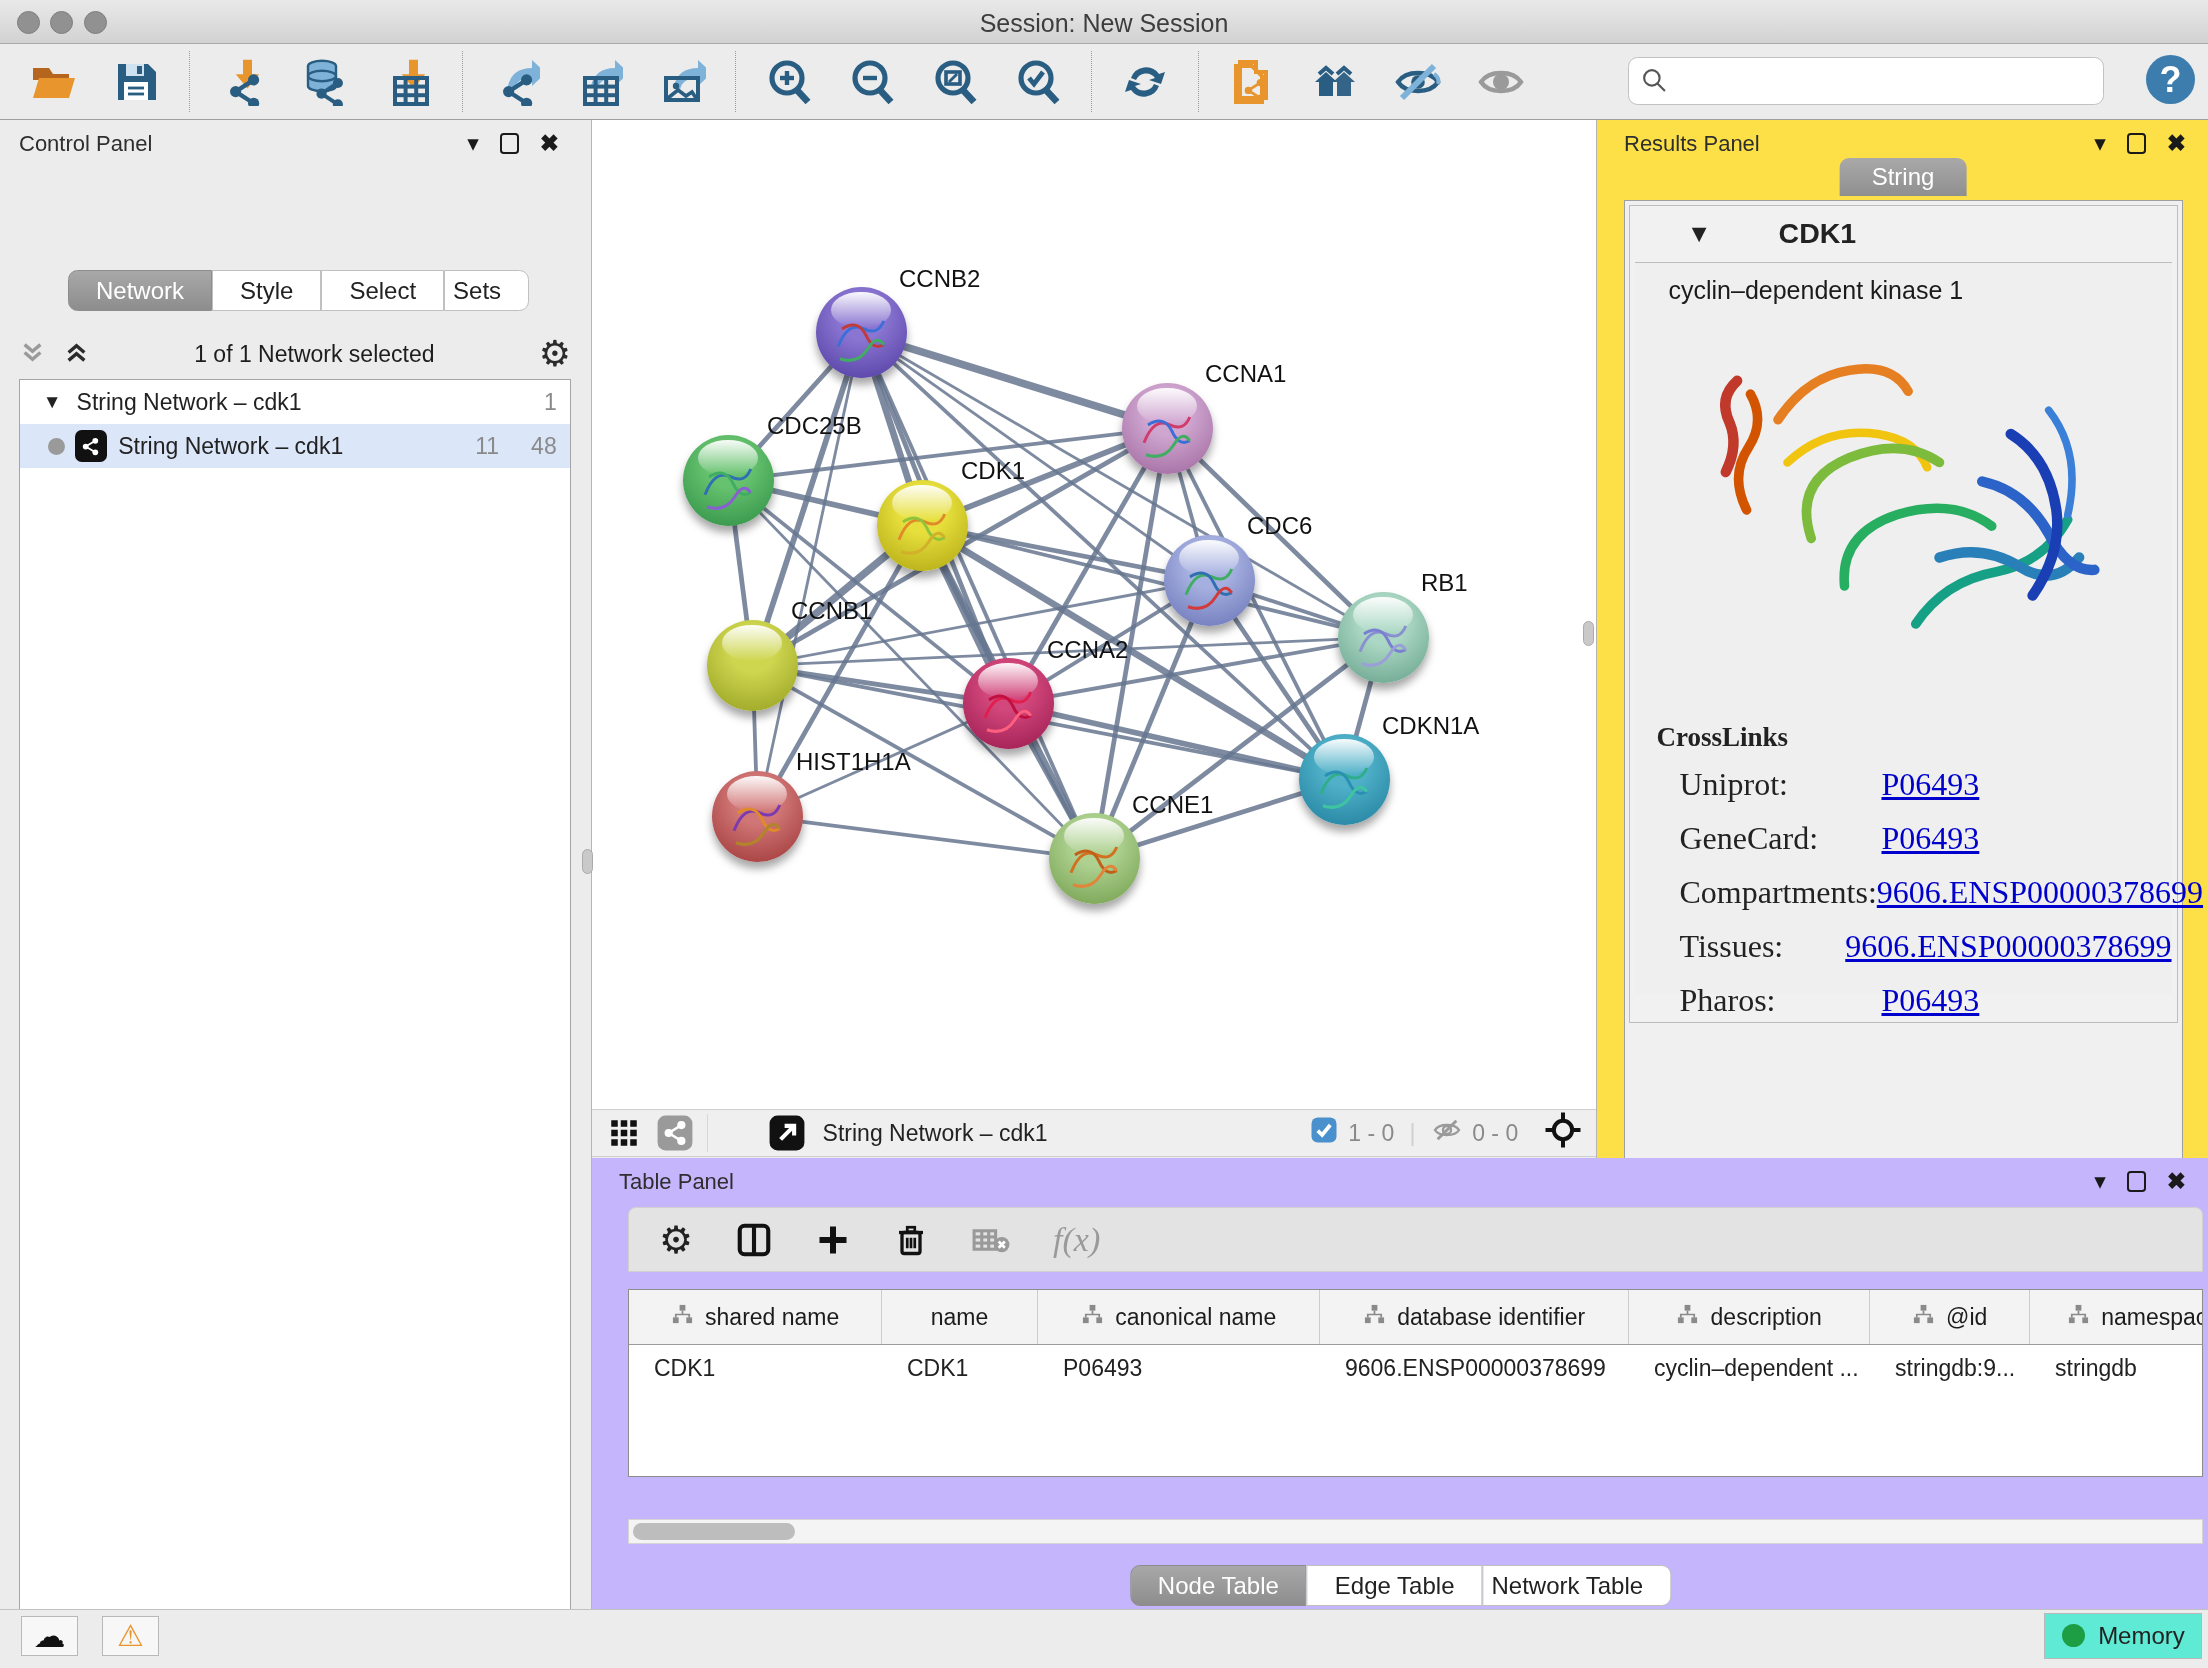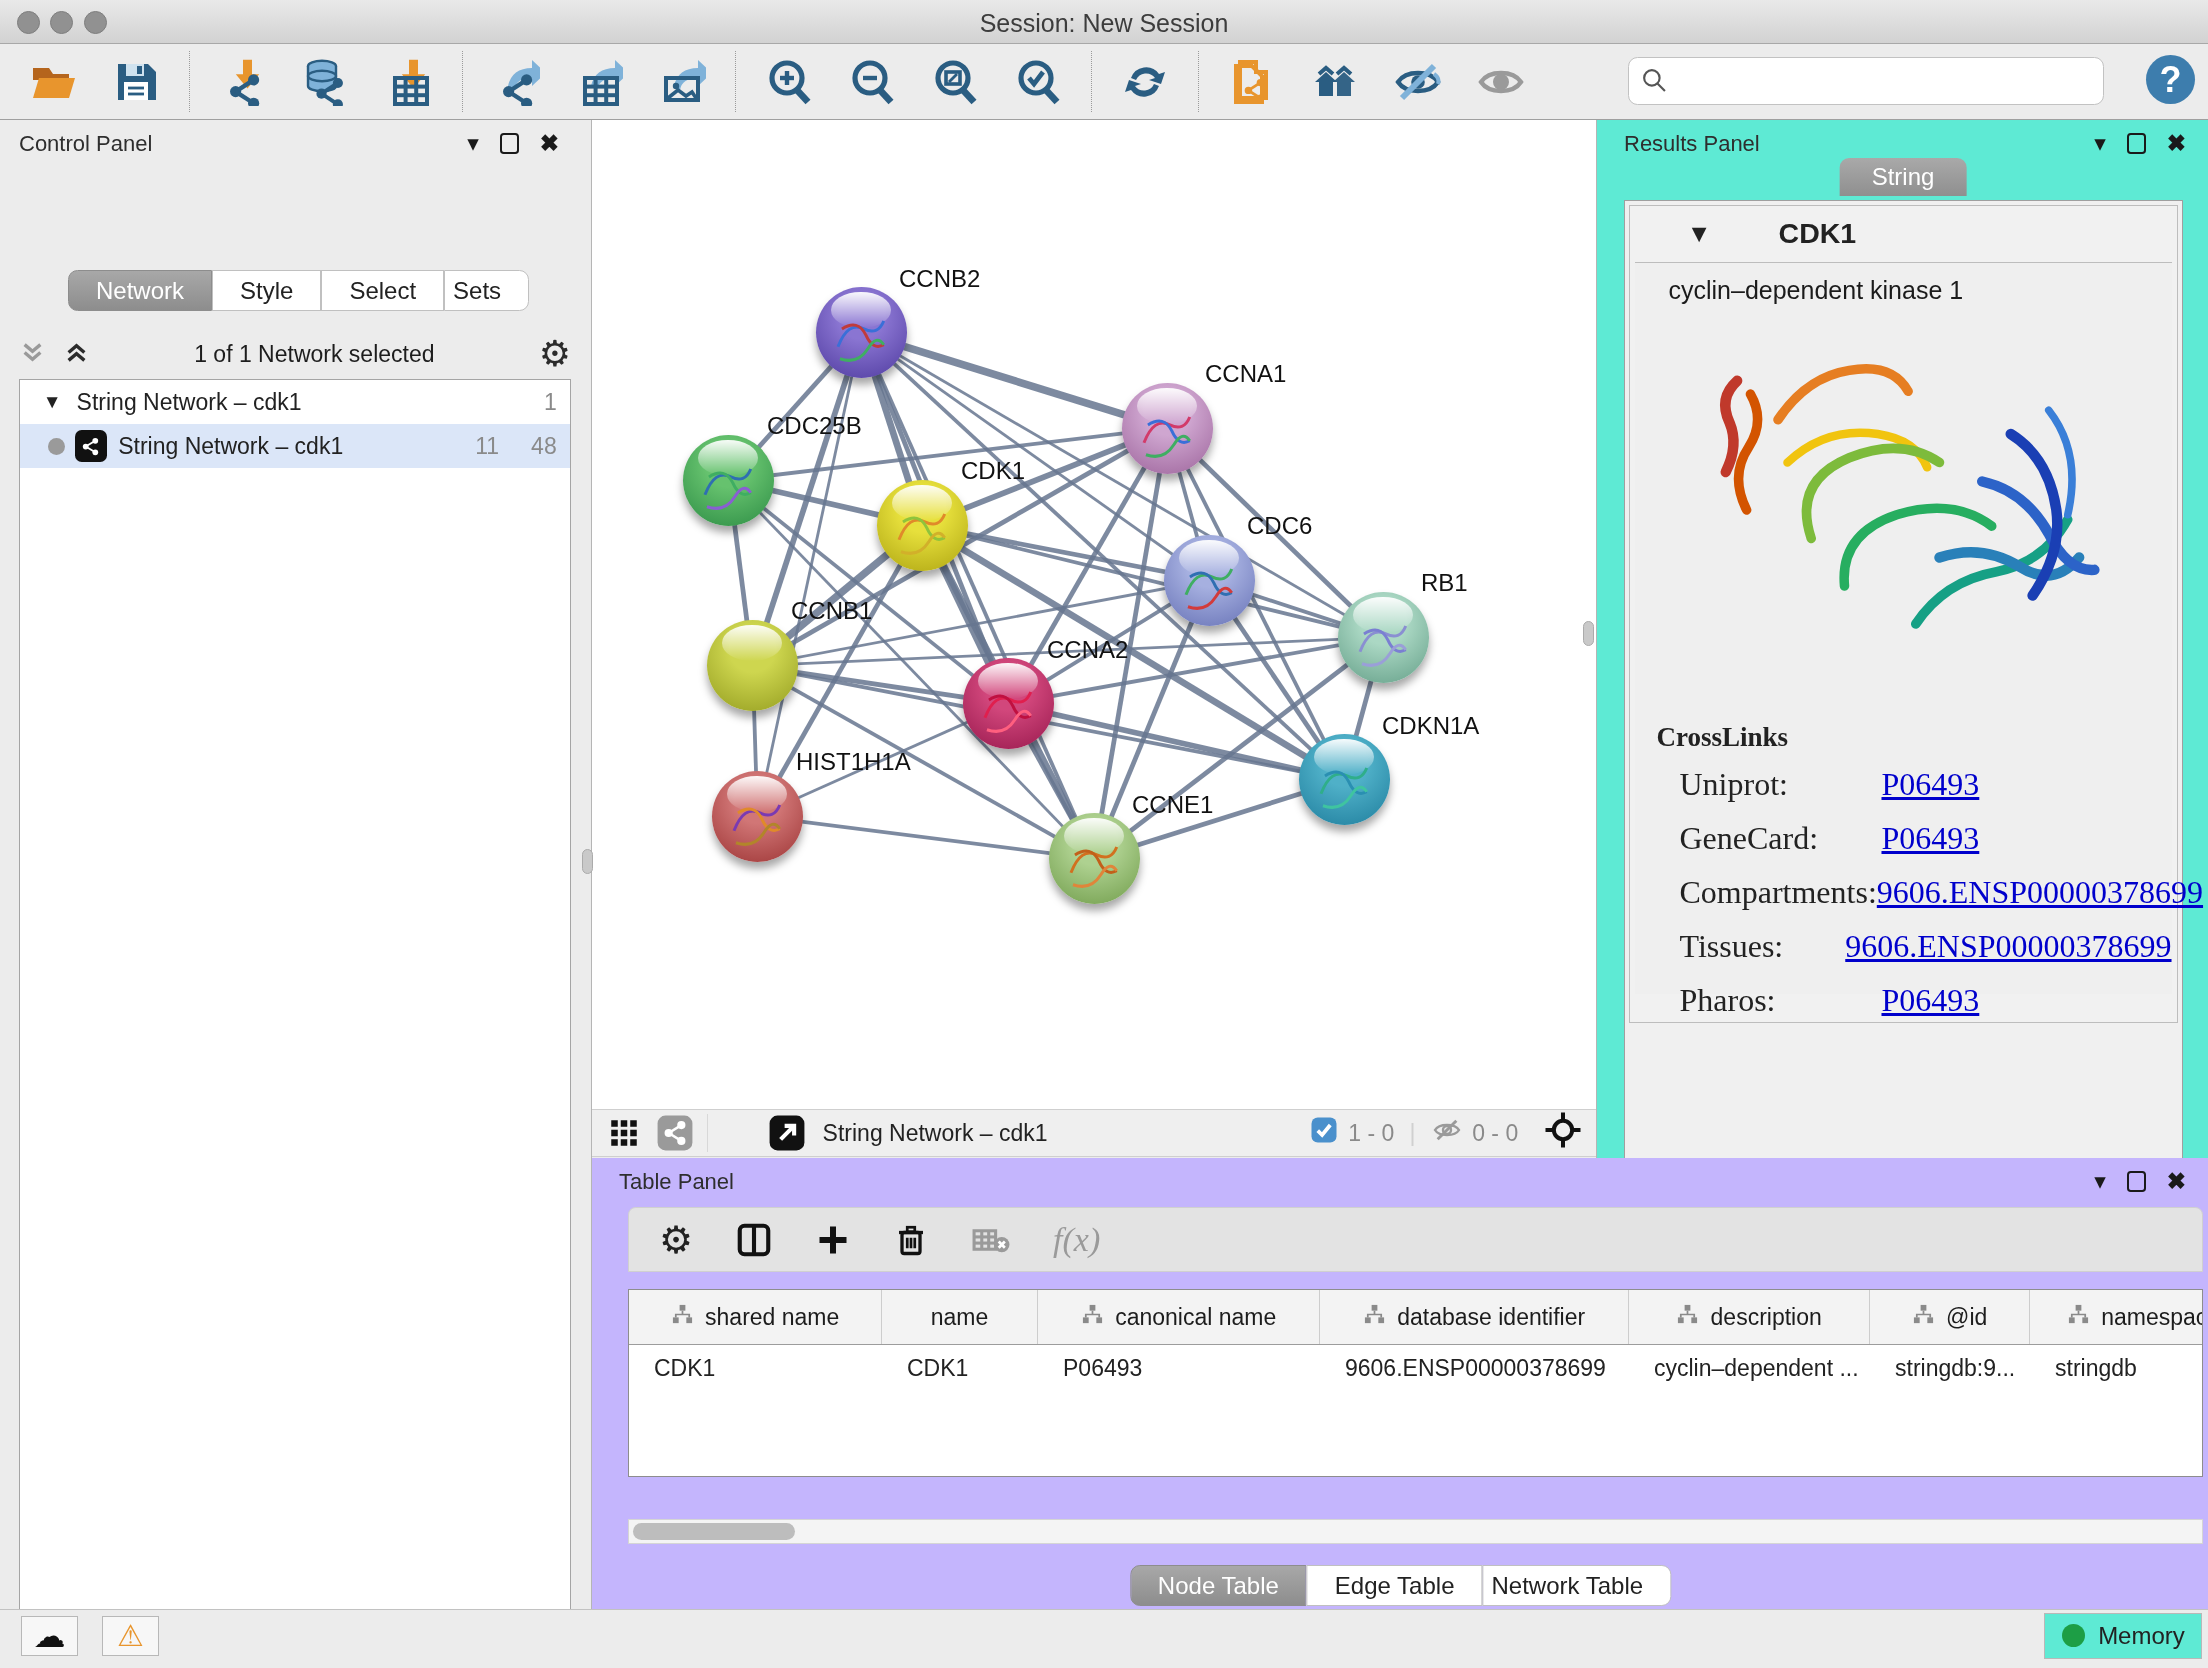--- a/index.html
+++ b/index.html
@@ -61,21 +61,21 @@
   .node svg.ribbon { position:absolute; left:15%; top:22%; width:70%; height:70%; }
   .node-label { position:absolute; font-size:24px; color:#111; white-space:nowrap; }
   .net-status { position:absolute; left:592px; top:1109px; width:1004px; height:48px; background:#efefef;
     border-top:1.9px solid #cfcfcf; border-bottom:1.9px solid #cfcfcf; display:flex; align-items:center; }
   .ns-icon { margin-left:15px; cursor:pointer; display:flex; align-items:center; }
   .ns-sep { width:0; height:38px; border-left:1.9px solid #d8d8d8; margin:0 13.3px; }
   .ns-title { font-size:23px; color:#222; margin-left:17px; flex:1; }
   .ns-counts { display:flex; align-items:center; gap:9.5px; font-size:23px; color:#8a8a8a; margin-right:13.3px; }
 
   
-  .results { position:absolute; left:1596px; top:120px; width:613px; height:1039px; background:#5eead4;
+  .results { position:absolute; left:1596px; top:120px; width:613px; height:1039px; background:#fde047;
     border-left:1.9px solid #b5b5b5; }
   .res-tab { position:absolute; left:50%; transform:translateX(-50%); top:38px; padding:4.8px 32px;
     background:linear-gradient(#a9a9a9,#8f8f8f); color:#fff; font-size:24px; border-radius:9.5px 9.5px 0 0; cursor:pointer; }
   .res-outer { position:absolute; left:27px; top:80px; width:559px; height:989px; background:#f0f0f0;
     border:1.9px solid #9f9f9f; }
   .res-btnrow { display:flex; justify-content:center; gap:34px; padding:23px 0; border-bottom:1.9px solid #9f9f9f; }
   .res-btn { background:#fff; border:1.9px solid #c4c4c4; border-radius:9.5px; font-size:25px; padding:7.6px 32px; cursor:pointer; }
   .res-node-box { margin:3.8px 3.8px; border:1.9px solid #bdbdbd; height:818px; background:#f1f1f1; position:relative; }
   .res-node-head { display:flex; align-items:center; padding:11.4px 0 11.4px 57px; gap:67px; }
   .res-node-name { font-size:28.5px; font-weight:bold; }

